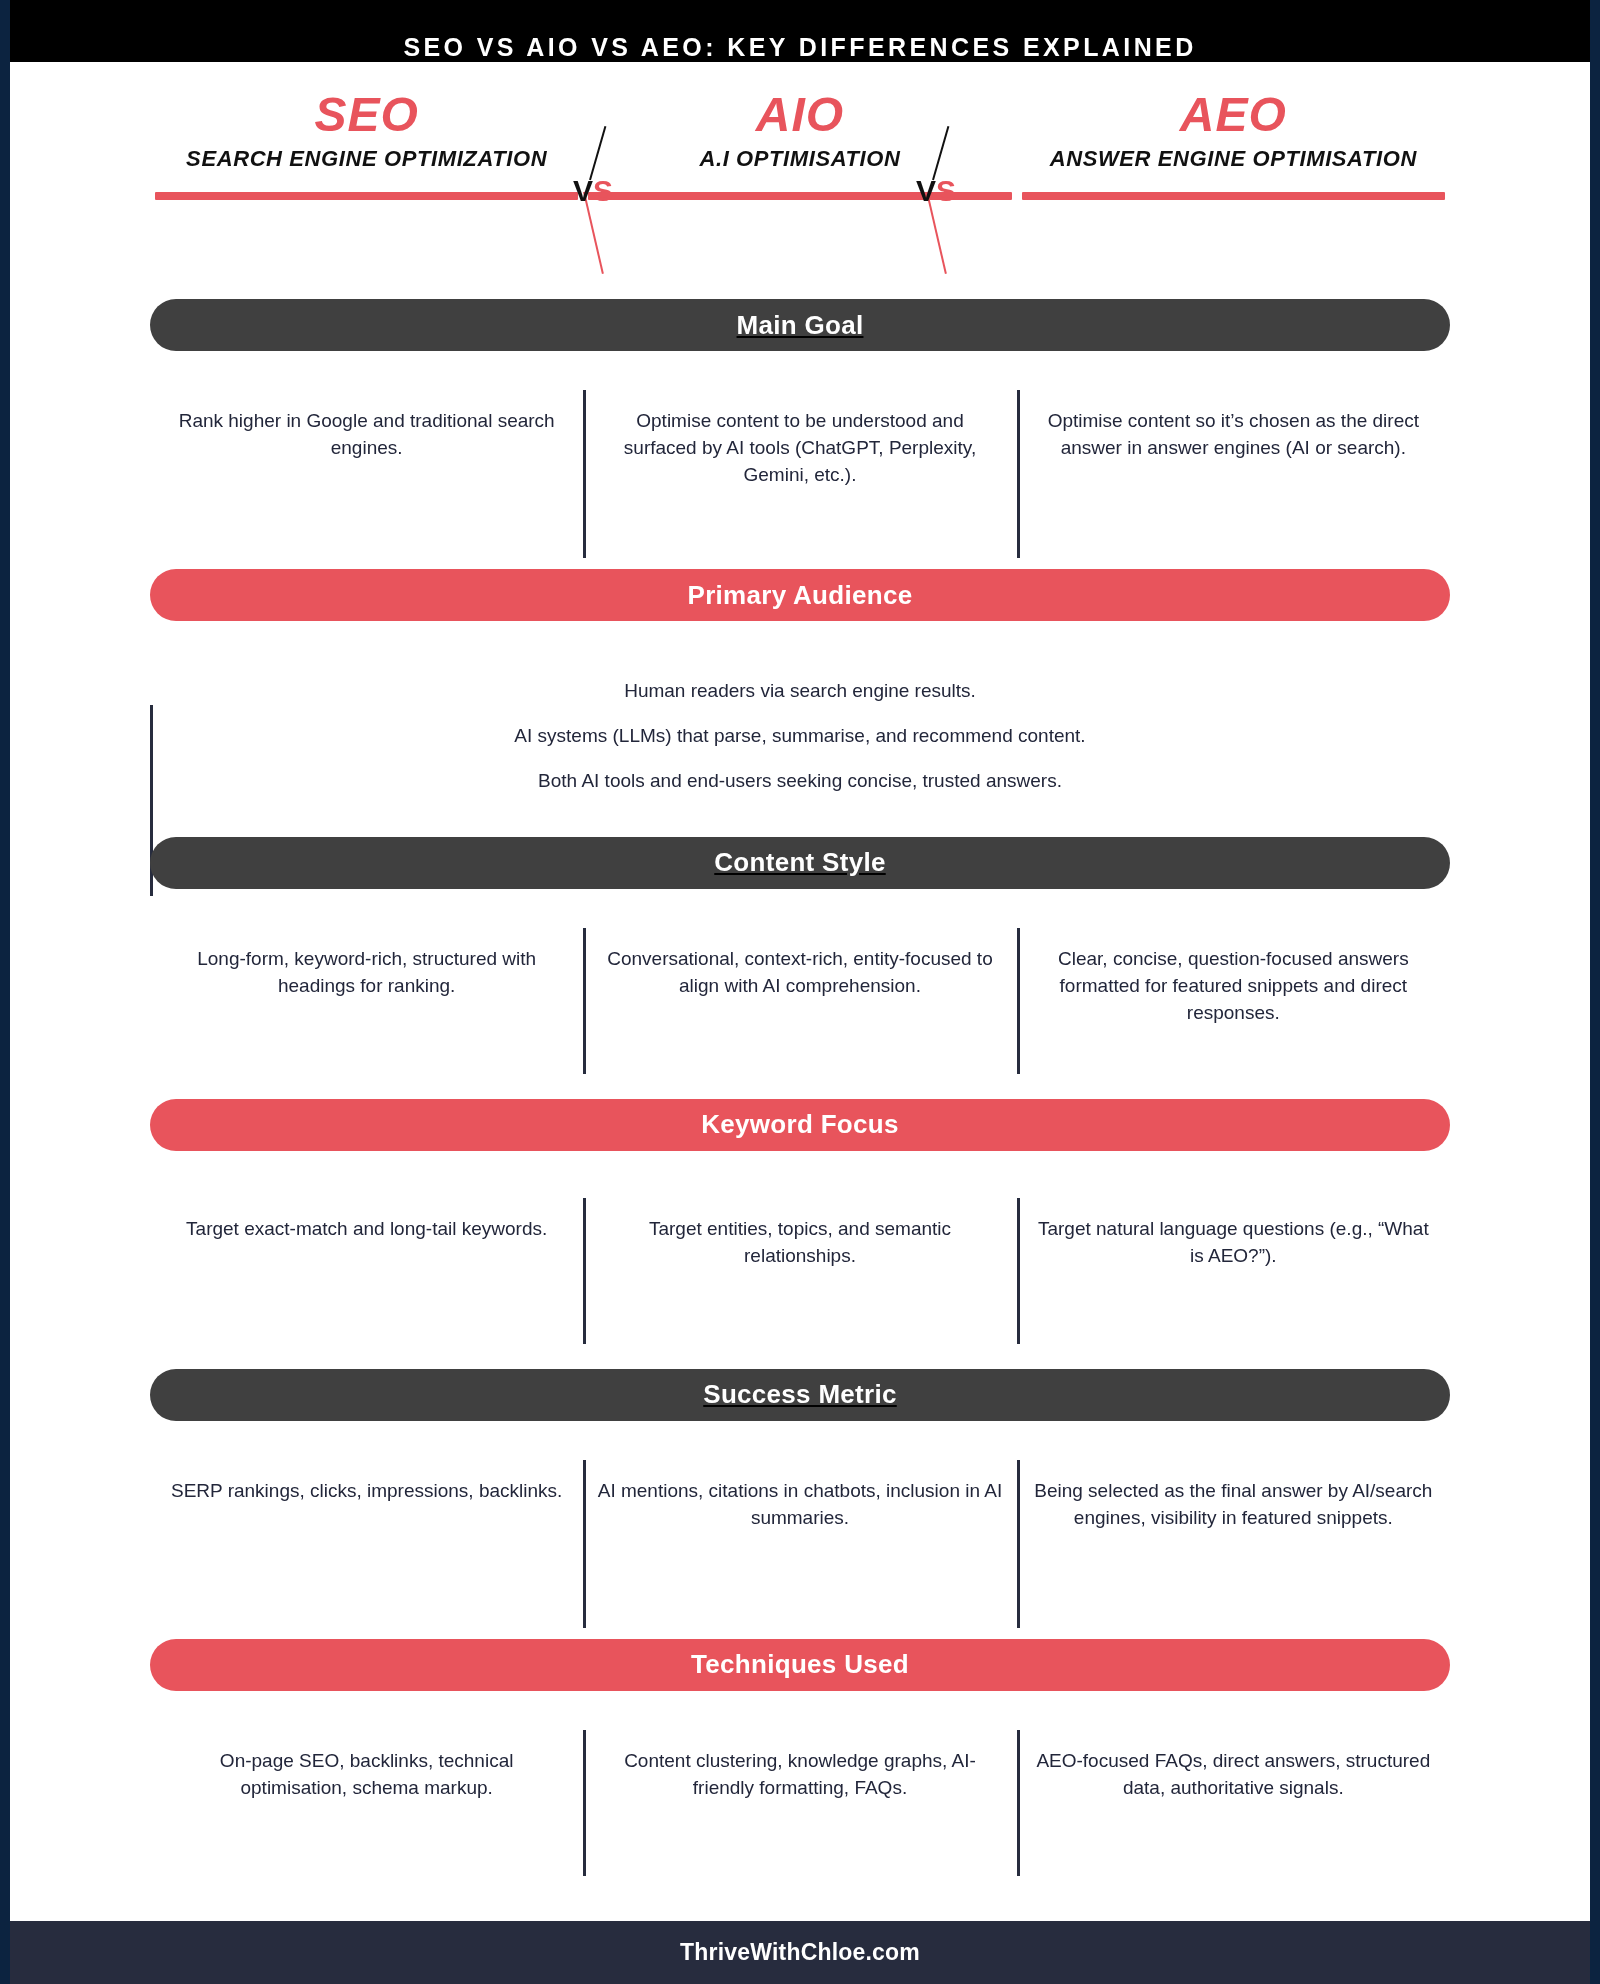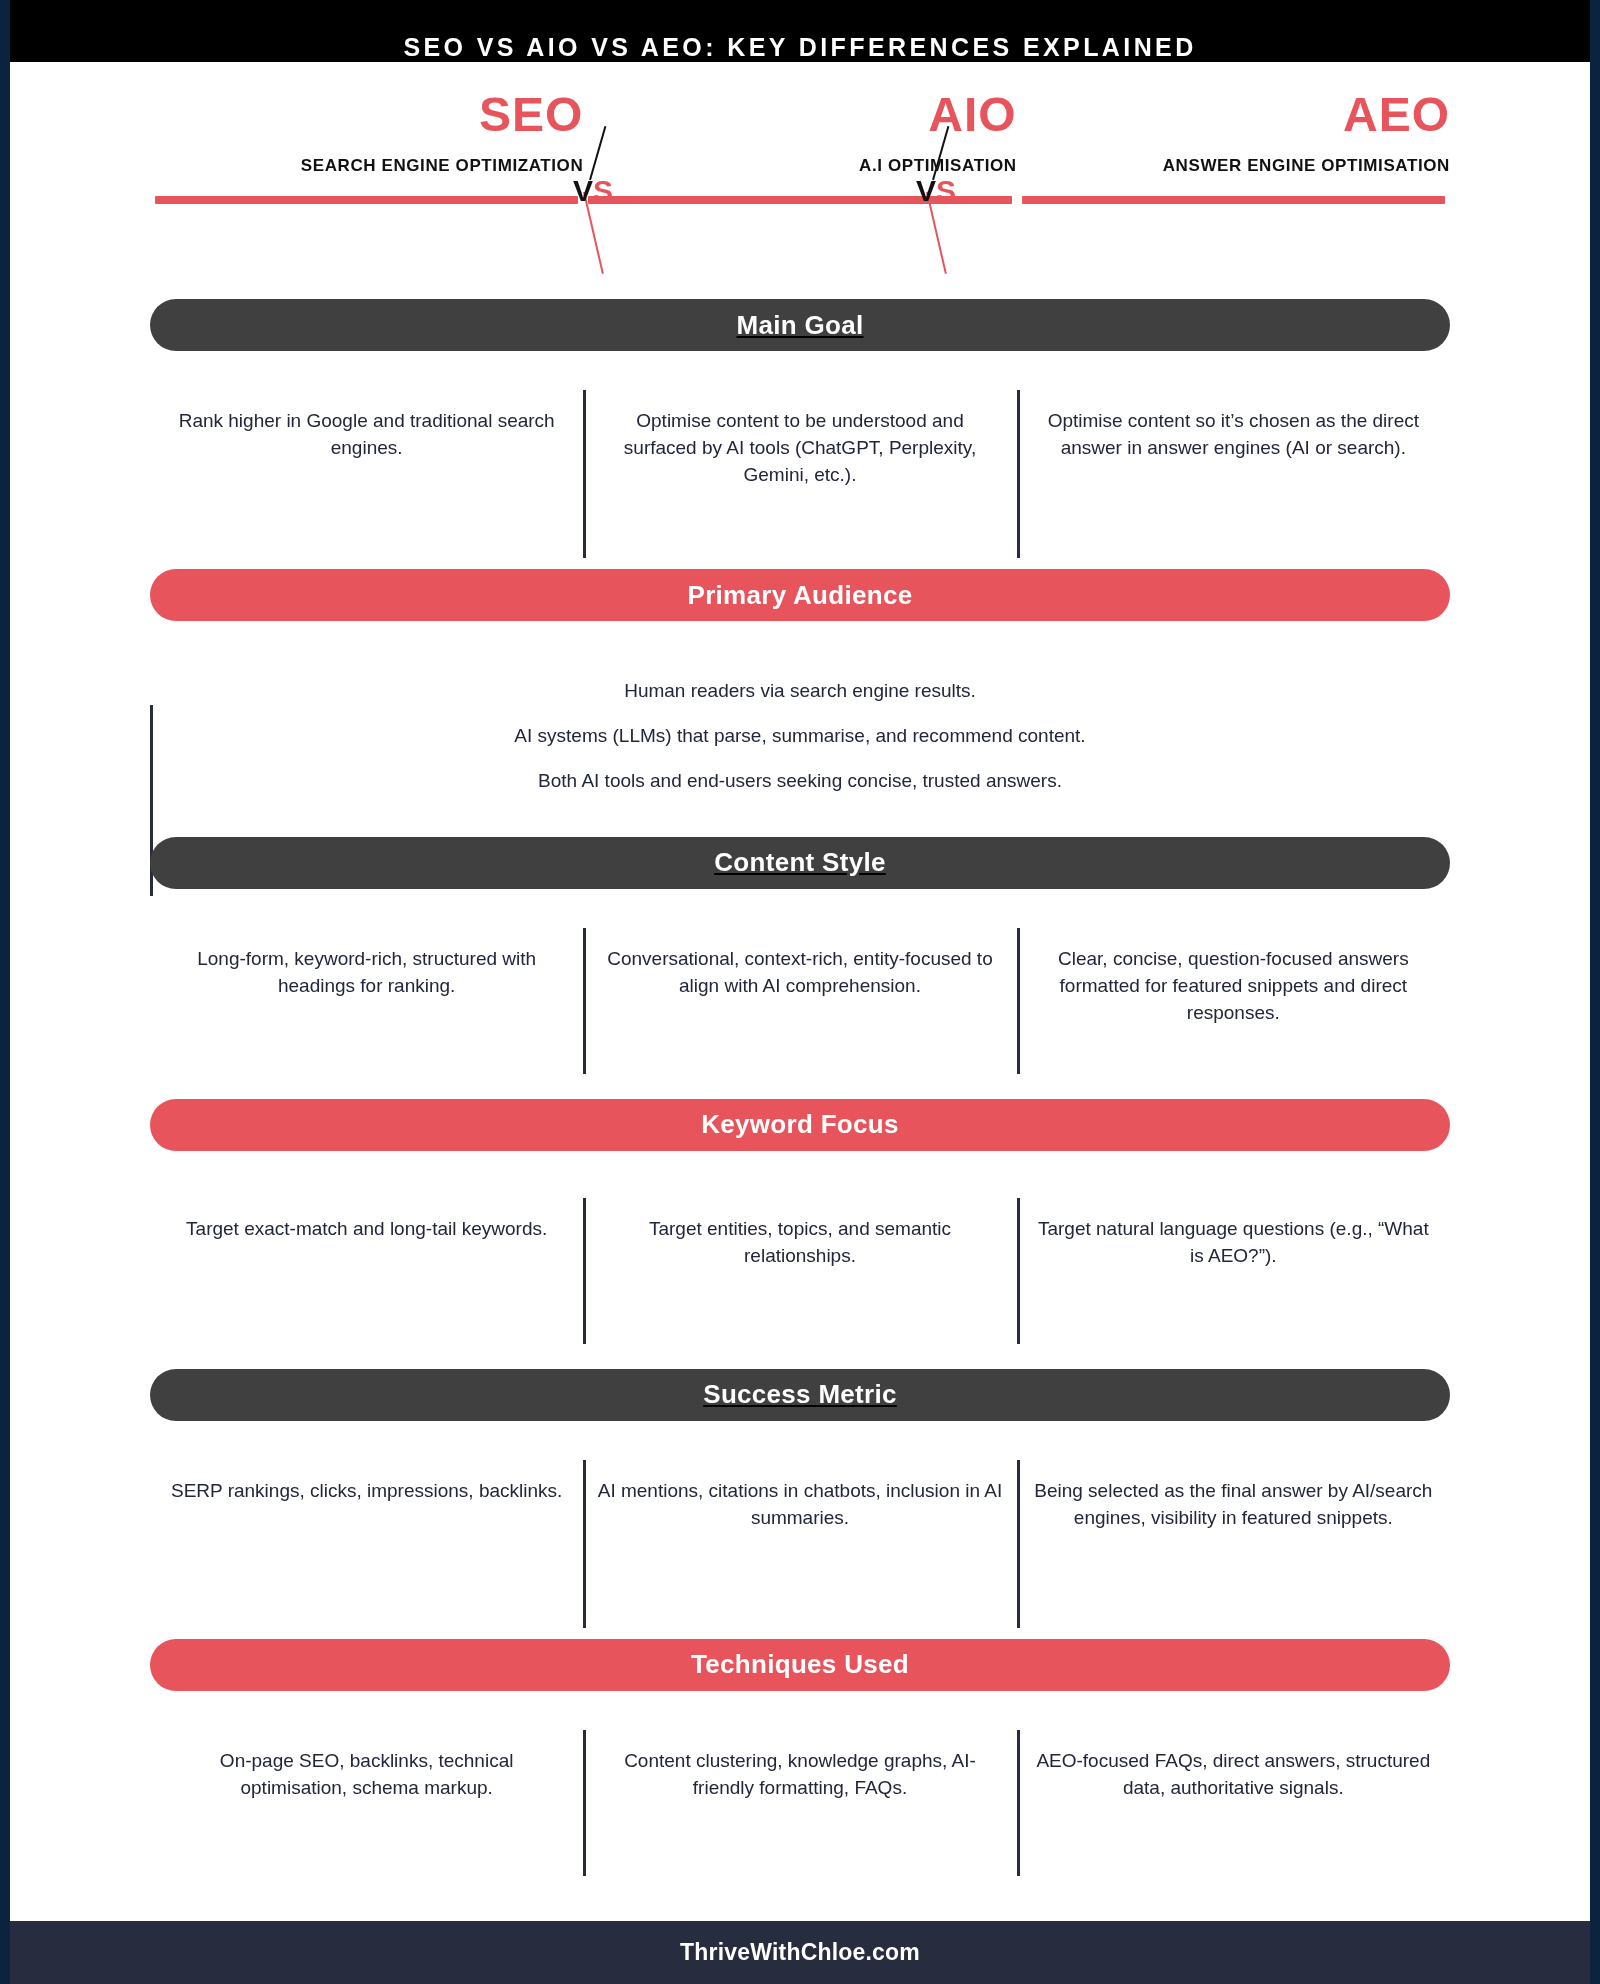--- a/index.html
+++ b/index.html
@@ -45,34 +45,35 @@
     position:relative;
     height:195px;
     margin:0 140px 0 140px;
     padding-top:28px;
   }
   .brandcols {
     display:flex;
   }
   .brandcol {
     flex:1 1 0;
-    text-align:right;
-    position:relative;
+    text-align:center;
+    position:relative;
+    font-style:italic;
   }
   .brand-abbr {
     font-size:48px;
     font-weight:700;
     color:#E8545C;
     letter-spacing:1px;
     line-height:1.05;
     font-family:"Liberation Sans", sans-serif;
   }
   .brand-full {
-    margin-top:16px;
-    font-size:17px;
+    margin-top:6px;
+    font-size:22px;
     font-weight:700;
     color:#111111;
     letter-spacing:0.6px;
     text-transform:uppercase;
     font-family:"Liberation Sans", sans-serif;
   }
   .brand-underline {
     position:absolute;
     left:5px; right:5px;
     bottom:-28px;

